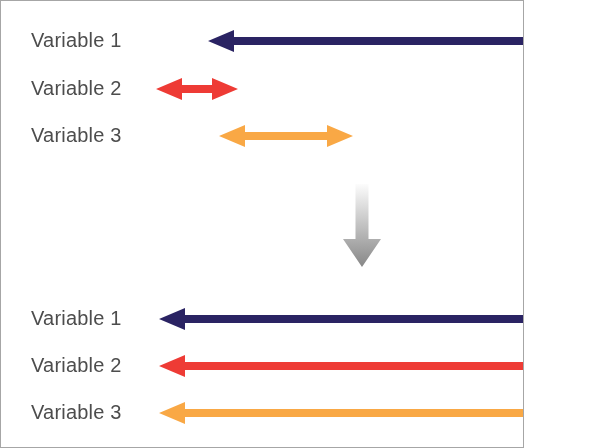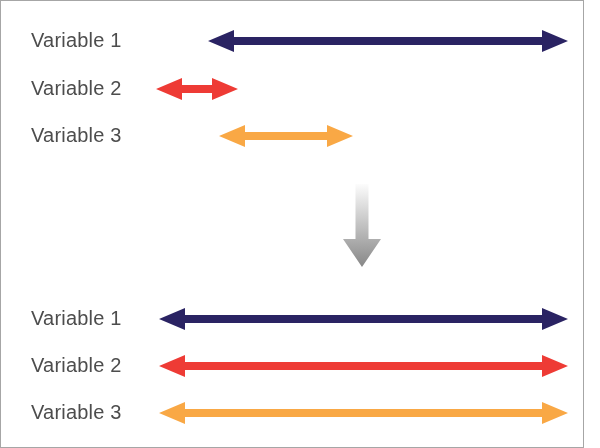--- a/index.html
+++ b/index.html
@@ -1,18 +1,18 @@
 <!DOCTYPE html>
 <html><head>
 <meta charset="utf-8">
 <style>
   html, body { margin: 0; padding: 0; background: #ffffff; }
   .canvas {
     position: relative;
-    width: 584px;
+    width: 524px;
     height: 448px;
     box-sizing: border-box;
     border: 1px solid #a6a6a6;
     background: #ffffff;
     overflow: hidden;
     font-family: "Liberation Sans", "DejaVu Sans", sans-serif;
   }
   .label {
     position: absolute;
     left: 30px;

